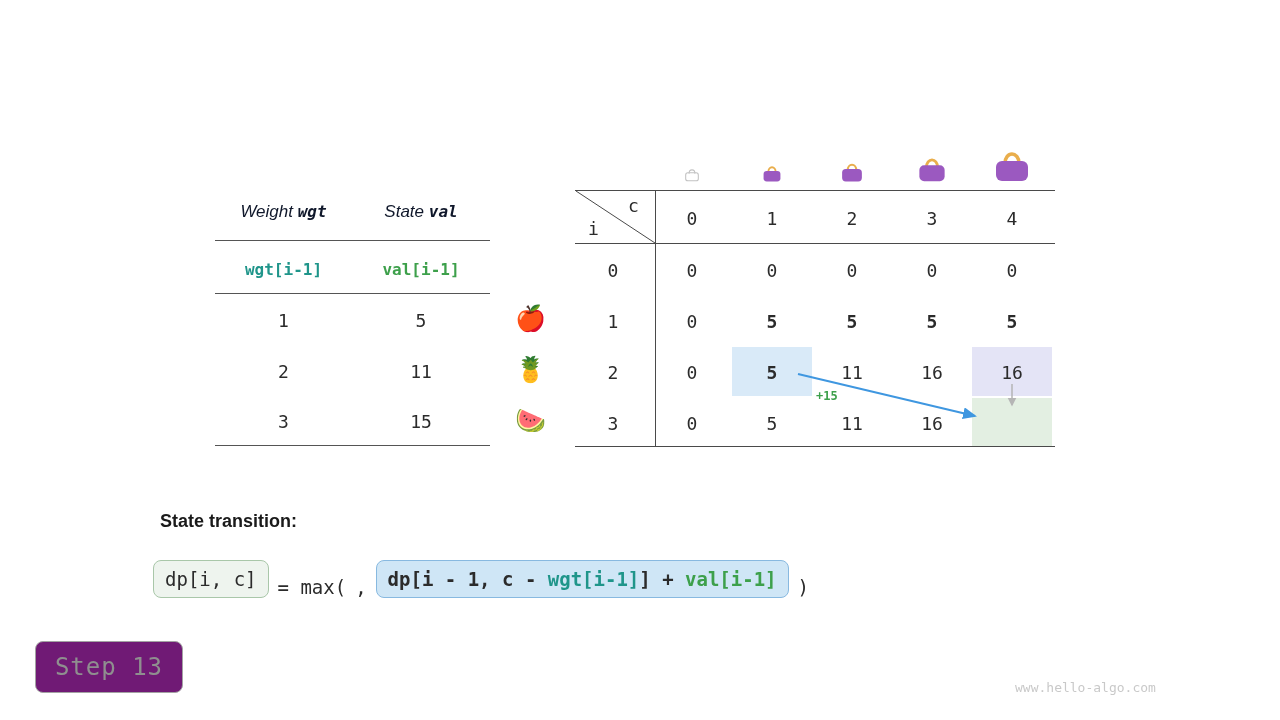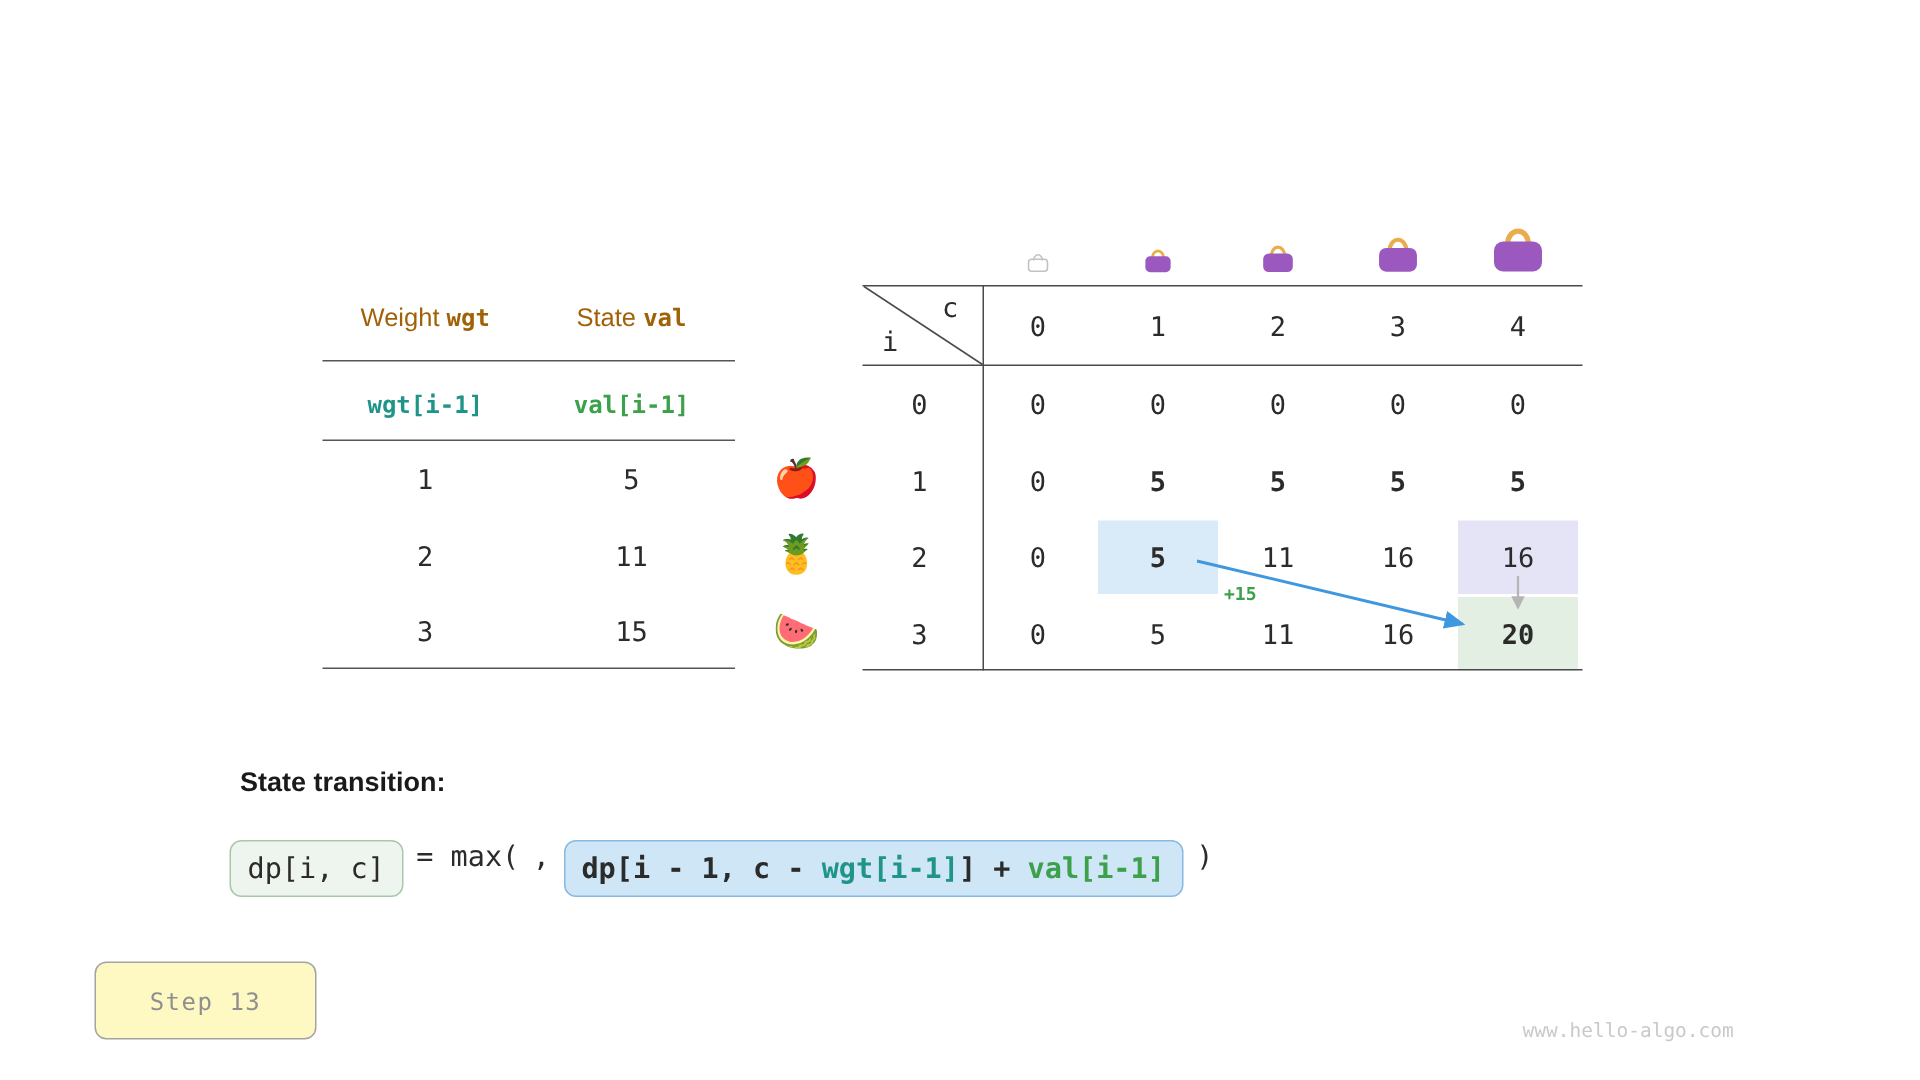--- a/index.html
+++ b/index.html
@@ -6,37 +6,37 @@
   body{width:1280px;height:720px;background:#ffffff;overflow:hidden;}
   .stage{position:relative;width:1280px;height:720px;font-family:"DejaVu Sans Mono",monospace;color:#2b2b2b;}
   .line{position:absolute;background:#4a4a4a;}
   .itline{position:absolute;background:#555555;}
   .cell{position:absolute;width:80px;height:50px;display:flex;align-items:center;justify-content:center;font-size:18px;}
   .c-bold{font-weight:bold;}
   .hl{position:absolute;width:80px;height:49px;}
   .hl-blue{background:#D9EAF8;}
   .hl-lav{background:#E4E4F6;}
   .hl-green{background:#E3EFE2;}
-  .it-head{position:absolute;width:137px;text-align:center;font-family:"Liberation Sans",sans-serif;color:#a16207;font-size:17px;line-height:20px;}
+  .it-head{position:absolute;width:137px;text-align:center;font-family:"Liberation Sans",sans-serif;color:#0f172a;font-size:17px;line-height:20px;font-style:italic;}
   .it-head b{font-family:"DejaVu Sans Mono",monospace;font-size:16px;}
   .it-param{position:absolute;width:137px;text-align:center;font-weight:bold;font-size:16px;line-height:20px;}
   .it-num{position:absolute;width:137px;text-align:center;font-size:18px;line-height:22px;}
   .t-teal{color:#1F958A;}
   .t-green{color:#3DA04B;}
   .fruit{position:absolute;width:44px;text-align:center;font-size:25px;line-height:34px;font-family:"DejaVu Sans",sans-serif;}
   .bag{position:absolute;}
   .corner{position:absolute;font-size:18px;line-height:20px;}
   .plus15{position:absolute;left:816px;top:389px;color:#3DA04B;font-weight:bold;font-size:12px;}
   .st-label{position:absolute;left:160px;top:511px;font-family:"Liberation Sans",sans-serif;font-weight:bold;font-size:18px;color:#1a1a1a;}
-  .formula{position:absolute;left:153px;top:560px;display:flex;align-items:flex-start;gap:9px;font-size:19px;white-space:nowrap;}
+  .formula{position:absolute;left:153px;top:560px;display:flex;align-items:flex-end;gap:9px;font-size:19px;white-space:nowrap;}
   .fbox{border-radius:8px;padding:7px 11px;}
   .fbox-g{background:#eef4ee;border:1.5px solid #a9c7a9;}
   .fbox-l{background:#f1f2fb;border:1.5px solid #b4b8dc;}
   .fbox-b{background:#cfe6f6;border:1.5px solid #88b9e0;font-weight:bold;}
-  .step-box{position:absolute;left:35px;top:641px;width:146px;height:50px;border:1.5px solid #a3a3a3;border-radius:8px;display:flex;align-items:center;justify-content:center;font-size:16px;color:#8f8f8f;background:#fef9c3;letter-spacing:1px;margin-left:28px;}
+  .step-box{position:absolute;left:35px;top:641px;width:146px;height:50px;border:1.5px solid #a3a3a3;border-radius:8px;display:flex;align-items:center;justify-content:center;font-size:24px;color:#8f8f8f;background:#701a75;letter-spacing:1px;}
   .watermark{position:absolute;left:1015px;top:680px;width:220px;text-align:left;font-size:13px;color:#c9c9c9;}
   svg.overlay{position:absolute;left:0;top:0;pointer-events:none;}
 </style>
 </head>
 <body>
 
 <div class="stage">
 
   <div>
     <div class="it-head" style="left:215px;top:202px;"><span>Weight </span><b>wgt</b></div>
@@ -127,21 +127,20 @@
   <div class="cell" style="left:652px;top:347px;">0</div>
   <div class="cell c-bold" style="left:732px;top:347px;">5</div>
   <div class="cell" style="left:812px;top:347px;">11</div>
   <div class="cell" style="left:892px;top:347px;">16</div>
   <div class="cell" style="left:972px;top:347px;">16</div>
 
   <div class="cell" style="left:652px;top:398px;">0</div>
   <div class="cell" style="left:732px;top:398px;">5</div>
   <div class="cell" style="left:812px;top:398px;">11</div>
   <div class="cell" style="left:892px;top:398px;">16</div>
-  <div class="cell c-bold" style="left:972px;top:398px;">20</div>
 
   <svg class="overlay" width="1280" height="720">
     <defs>
       <marker id="arrow-blue" markerWidth="9" markerHeight="8" refX="6" refY="3" orient="auto">
         <path d="M0,0 L7,3 L0,6 z" fill="#3F97E0"></path>
       </marker>
       <marker id="arrow-gray" markerWidth="9" markerHeight="8" refX="5" refY="3" orient="auto">
         <path d="M0,0 L6,3 L0,6 z" fill="#b5b5b5"></path>
       </marker>
     </defs>

